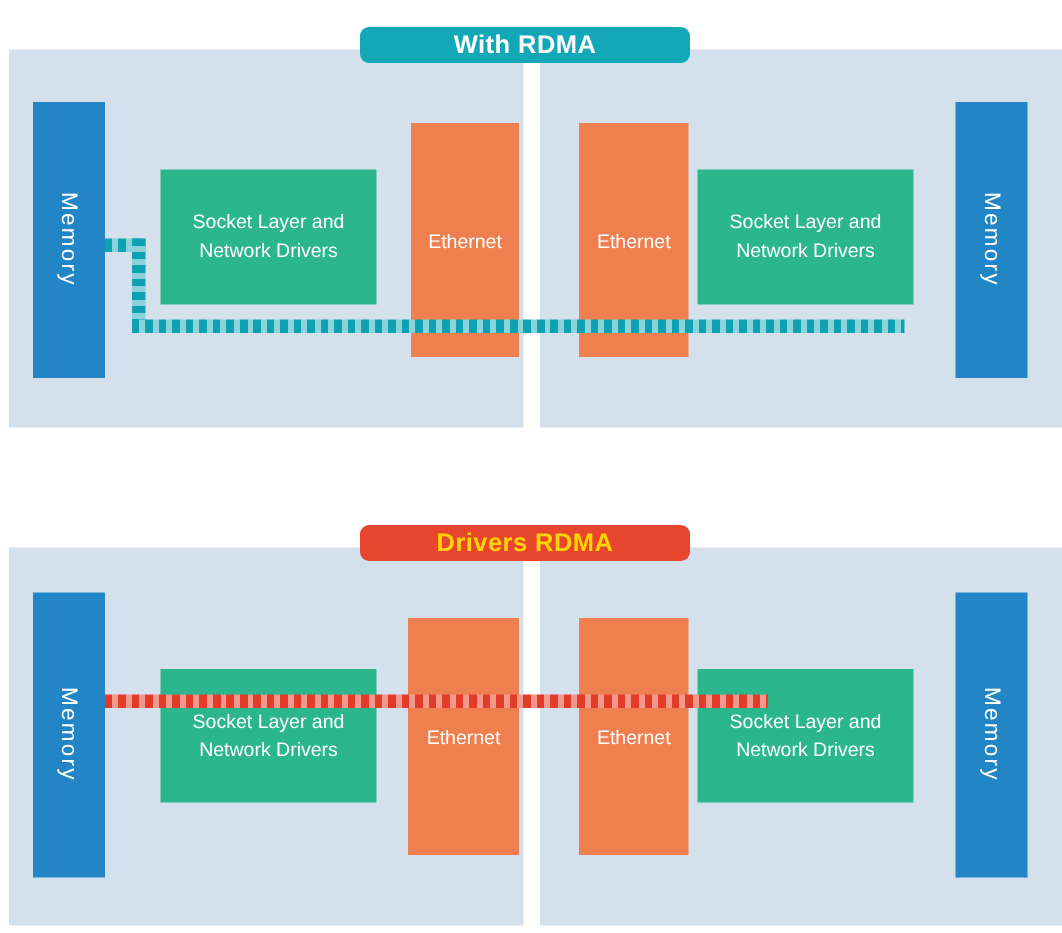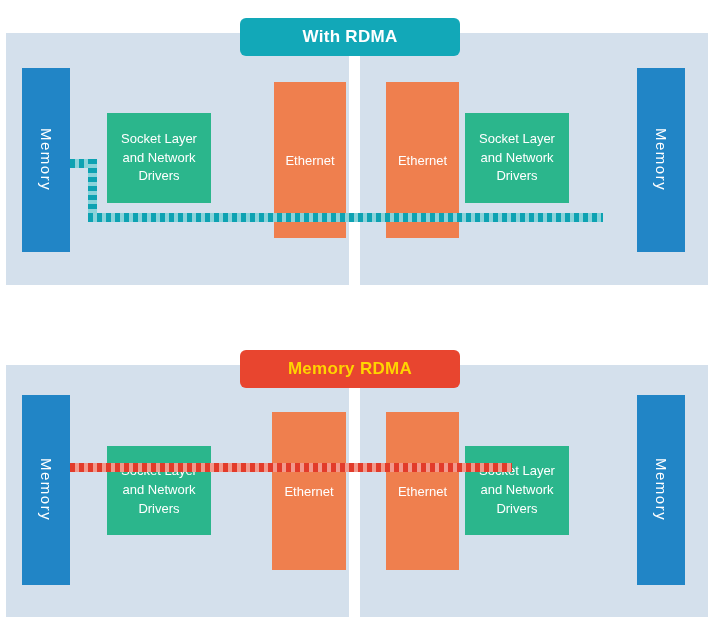--- a/index.html
+++ b/index.html
@@ -15,21 +15,21 @@
     background: #ffffff;
     overflow: hidden;
   }
   .panel {
     position: absolute;
     background: #d4e0ec;
   }
   .header {
     position: absolute;
     width: 220px;
-    height: 38px;
+    height: 24px;
     border-radius: 6px;
     display: flex;
     align-items: center;
     justify-content: center;
     font-size: 17px;
     font-weight: bold;
     letter-spacing: 0.3px;
     z-index: 6;
   }
   .header.rdma { background: #12a8b8; color: #ffffff; }
@@ -45,21 +45,21 @@
     z-index: 2;
   }
   .memory .vlabel {
     writing-mode: vertical-rl;
     color: #ffffff;
     font-size: 15px;
     letter-spacing: 1.5px;
   }
   .socket {
     position: absolute;
-    width: 104px;
+    width: 144px;
     height: 90px;
     background: #2bb68c;
     color: #ffffff;
     display: flex;
     align-items: center;
     justify-content: center;
     text-align: center;
     font-size: 13px;
     line-height: 1.45;
     padding: 0 8px;
@@ -128,21 +128,21 @@
     <div class="dash-h teal" style="left:70px; top:159px; width:27px;"></div>
     <div class="dash-v teal" style="left:88px; top:159px; height:63px;"></div>
     <div class="dash-h teal" style="left:88px; top:213px; width:515px;"></div>
   </div>
 
   <div>
     <div class="panel" style="left:6px; top:365px; width:343px; height:252px;"></div>
     <div class="panel" style="left:360px; top:365px; width:348px; height:252px;"></div>
 
     <div class="header nordma" style="left:240px; top:350px;">
-      <span>Memory RDMA</span>
+      <span>Drivers RDMA</span>
     </div>
 
     <div class="memory" style="left:22px; top:395px; height:190px;">
       <span class="vlabel">Memory</span>
     </div>
     <div class="socket" style="left:107px; top:446px; height:89px;">
       <span>Socket Layer and Network Drivers</span>
     </div>
     <div class="ethernet" style="left:253px; top:412px; width:74px; height:158px;">
       <span>Ethernet</span>

